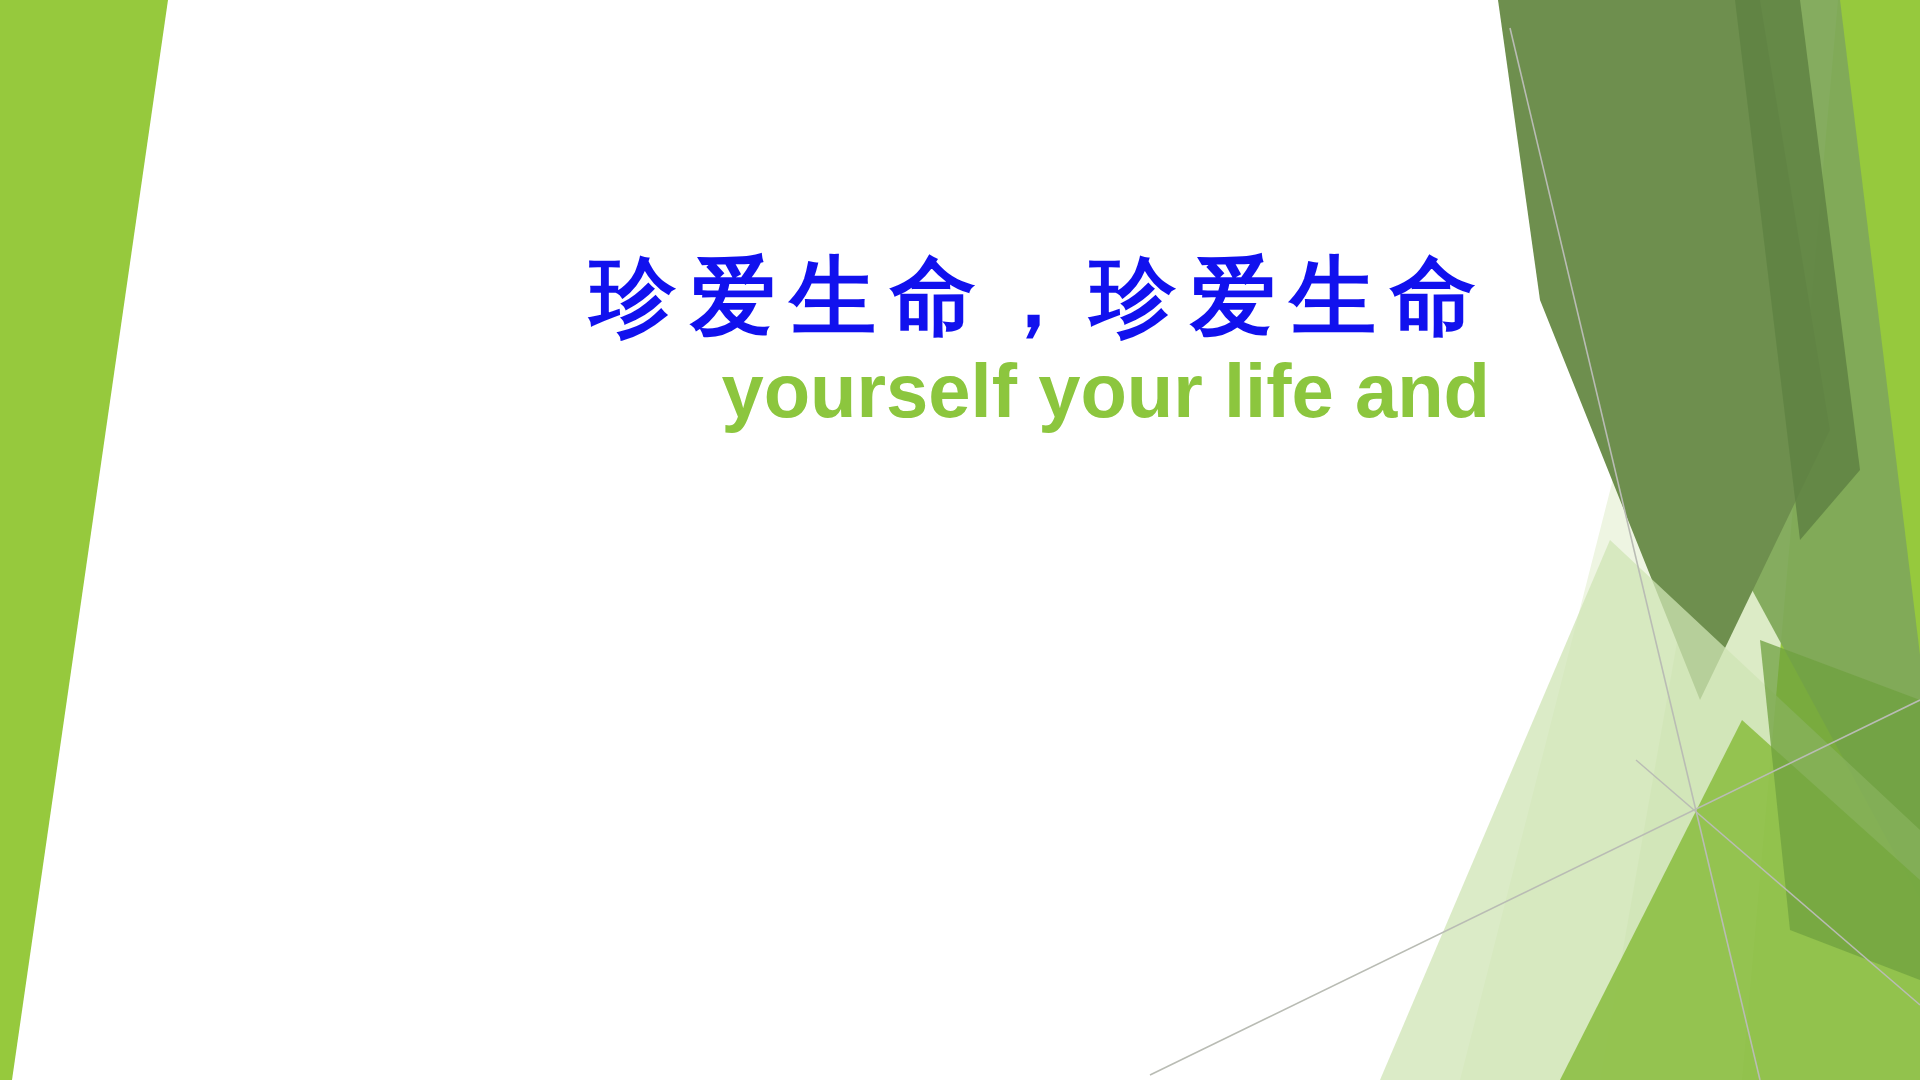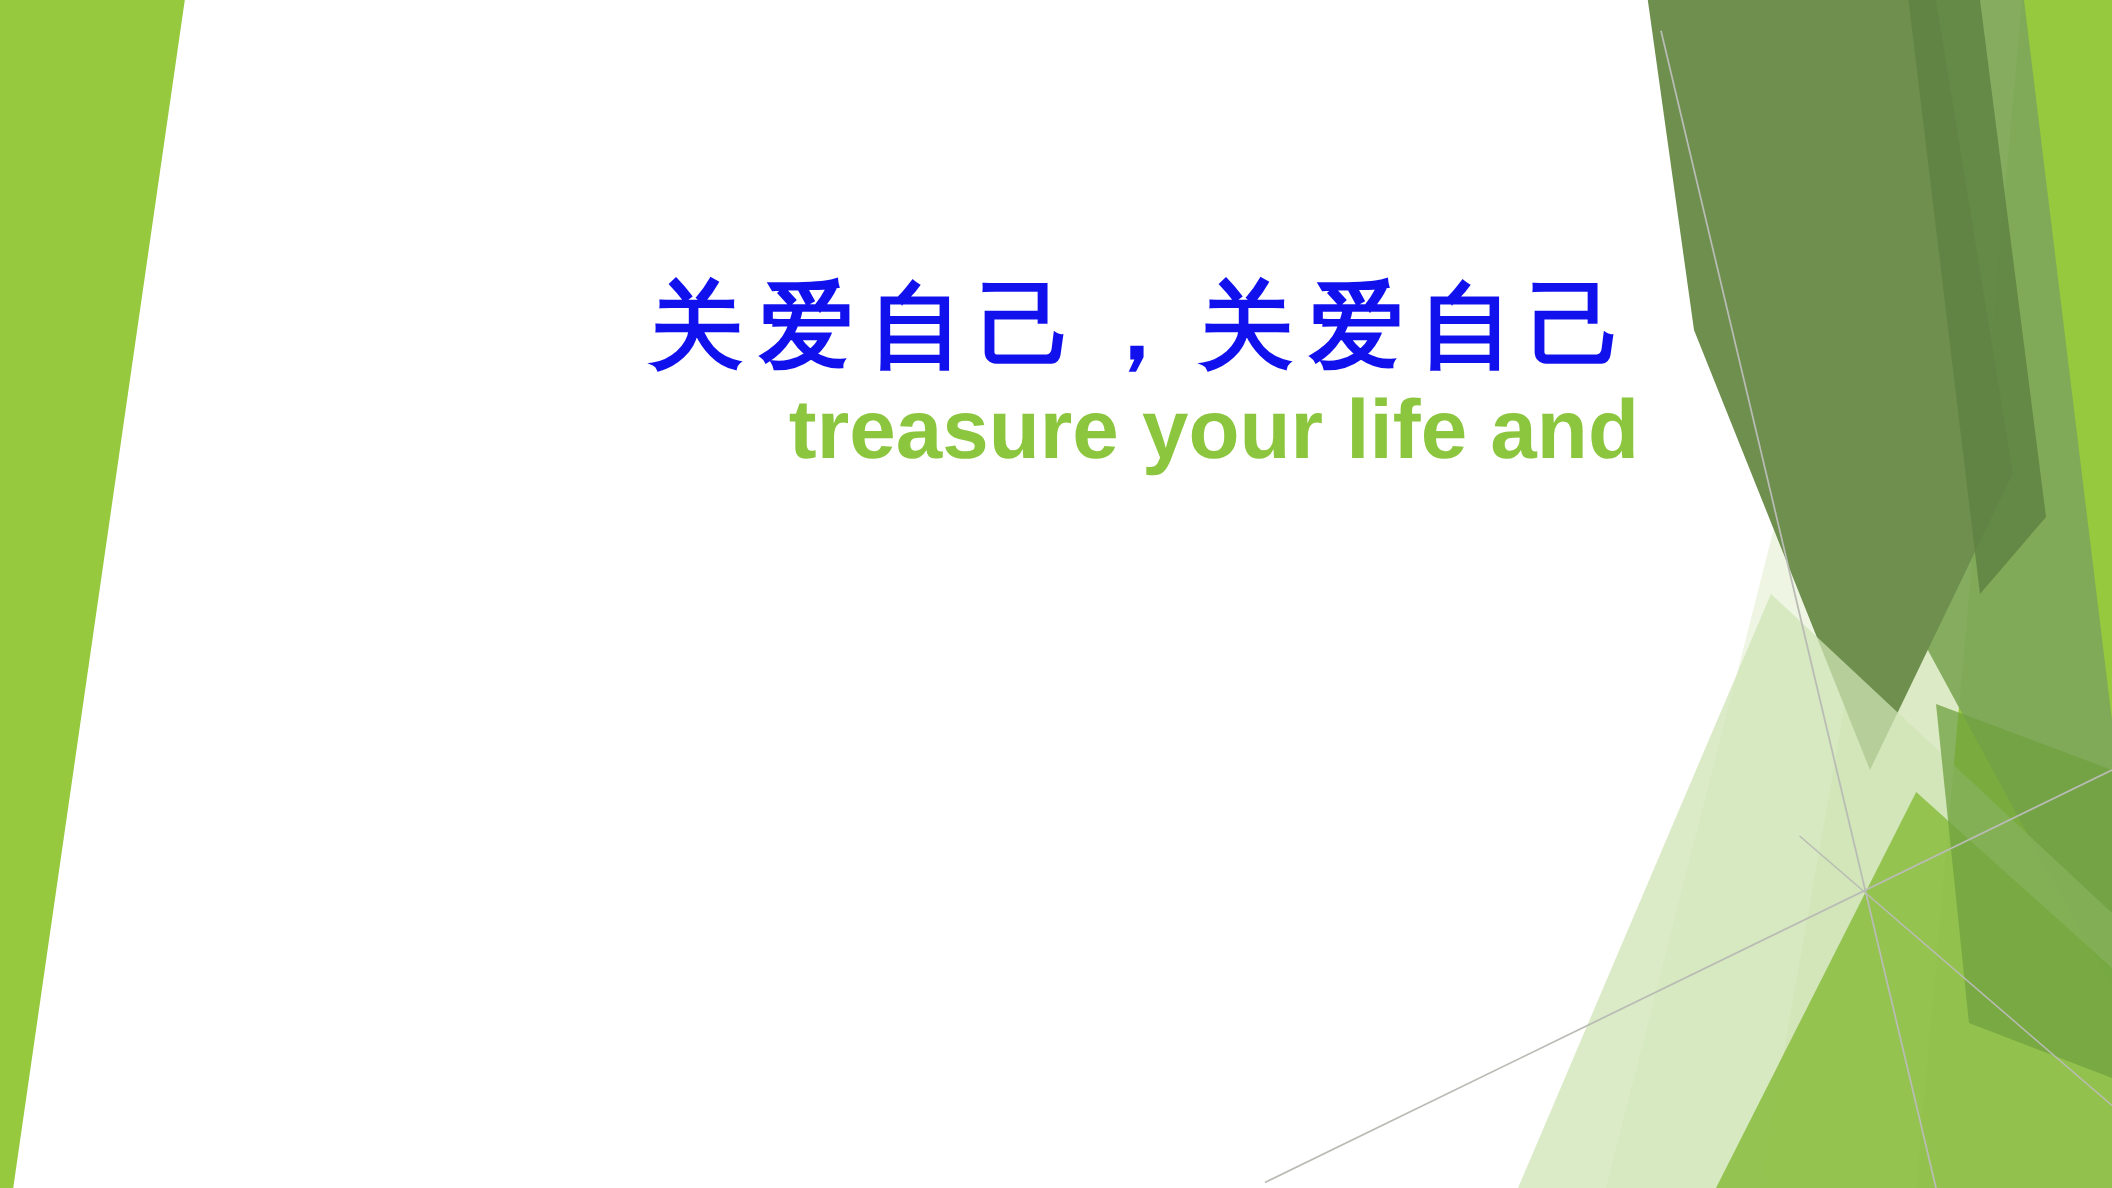--- a/index.html
+++ b/index.html
@@ -90,21 +90,21 @@
 
     <polygon points="1760,640 1920,700 1920,980 1790,930" fill="#6fa03f" opacity="0.75"></polygon>
 
     <polyline points="1510,28 1760,1080" fill="none" stroke="#b9bcb4" stroke-width="1.6"></polyline>
     <polyline points="1150,1075 1920,700" fill="none" stroke="#b9bcb4" stroke-width="1.6"></polyline>
     <polyline points="1636,760 1920,1005" fill="none" stroke="#b9bcb4" stroke-width="1.4"></polyline>
   </svg>
 
   <div id="text-block">
 
-    <h1 id="title-cn">关爱自己，关爱自己</h1>
+    <h1 id="title-cn">珍爱生命，珍爱生命</h1>
 
     <div id="subtitle-en">
-      <span class="sub-line">treasure your life and</span>
+      <span class="sub-line">yourself your life and</span>
     </div>
 
   </div>
 
 </div>
 
 </body></html>

